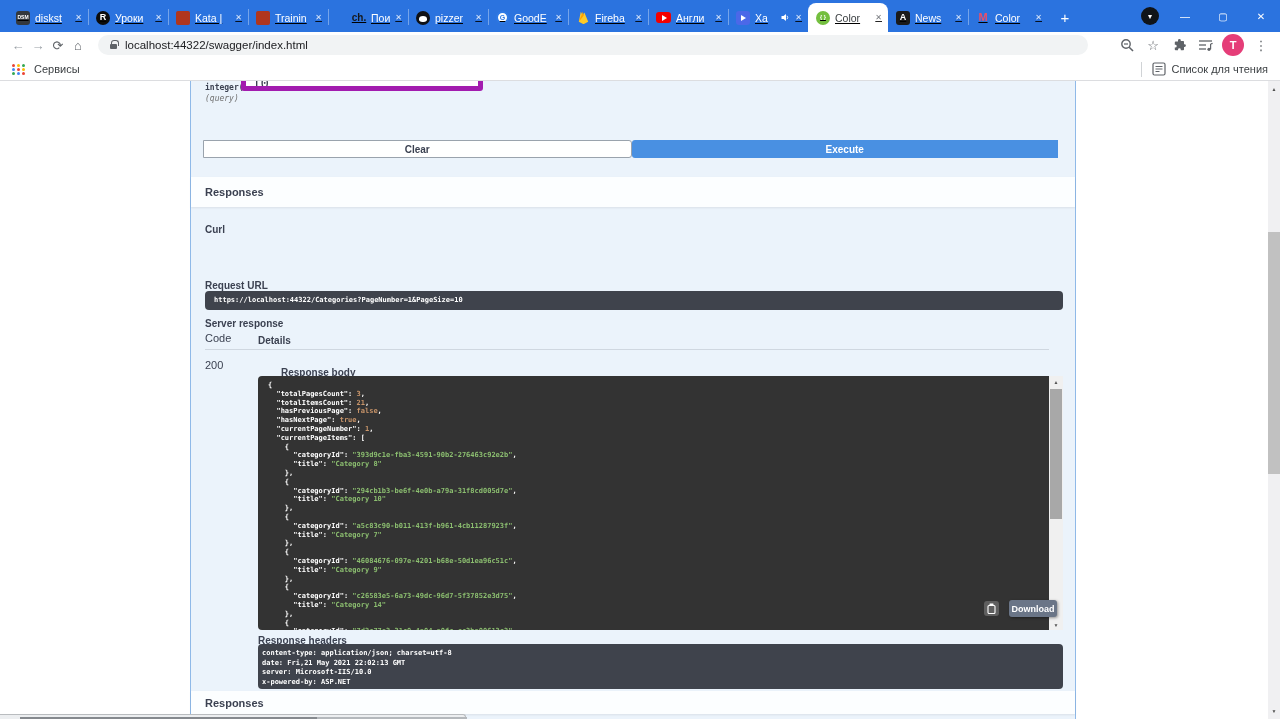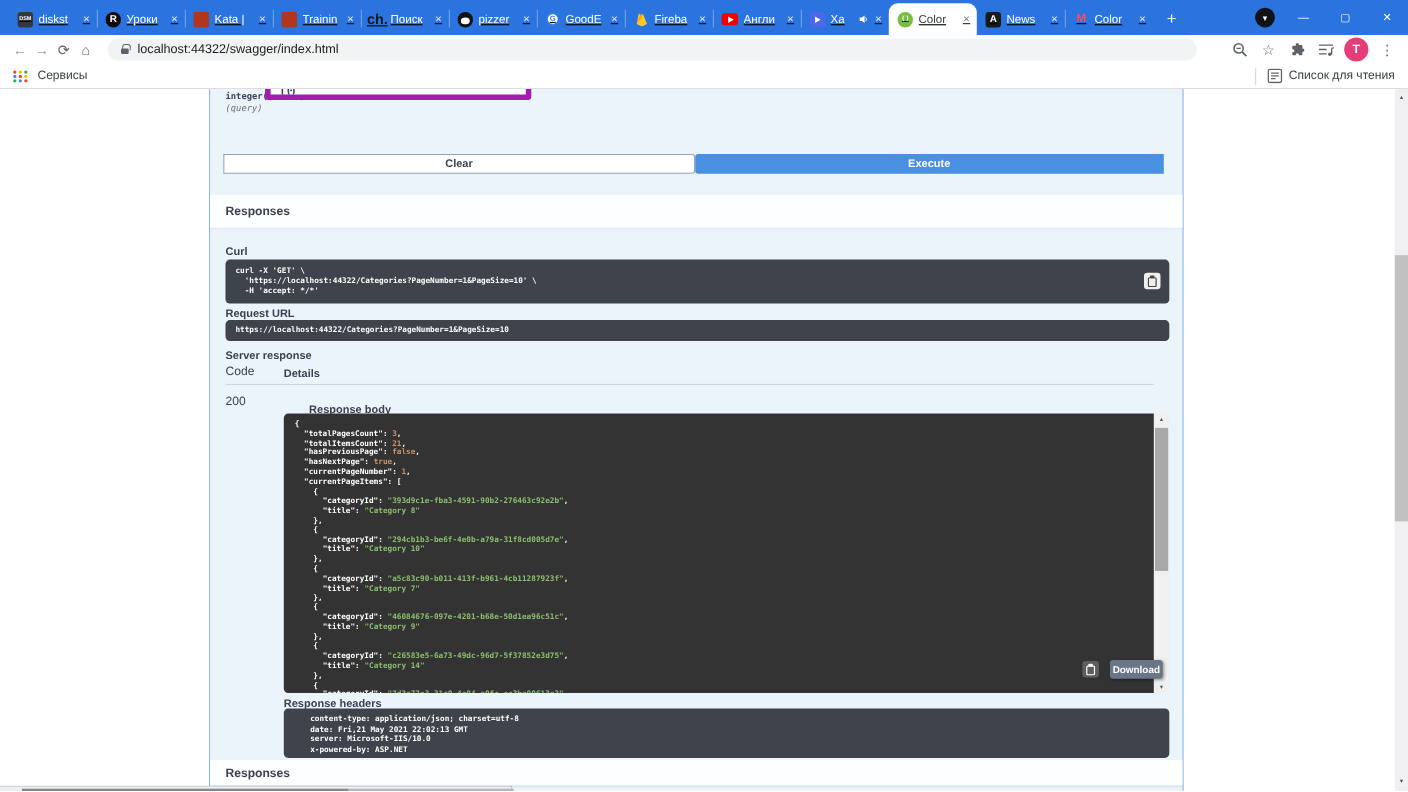--- a/index.html
+++ b/index.html
@@ -16,21 +16,21 @@
   .tab.active + .tab::before { display:none; }
   .tab-label { flex:1; overflow:hidden; white-space:nowrap; }
   .tab-close { font-size:8px; opacity:.85; flex:none; }
   .tab.active .tab-close { color:#5f6368; }
   .tab-audio { flex:none; display:flex; }
   .fav { width:14px; height:14px; flex:none; display:flex; align-items:center; justify-content:center;
          font-weight:bold; border-radius:3px; line-height:1; }
   .fav-dsm { background:#33383d; color:#fff; font-size:5px; }
   .fav-r-circle { background:#0c0c0c; color:#fff; border-radius:50%; font-size:9px; }
   .fav-codewars { background:#b1361e; border-radius:2px; }
-  .fav-ch { color:#16181a; font-size:13px; }
+  .fav-ch { color:#16181a; font-size:10px;margin-left:16px; }
   .fav-github { background:#0f1115; border-radius:50%; position:relative; }
   .fav-github::after { content:""; width:8px; height:6px; background:#fff; border-radius:50% 50% 45% 45%; margin-top:2px; }
   .fav-g-circle { width:13px; height:13px; background:#fff; border:2px solid #2f7ae5; border-radius:50%; color:#2f7ae5; font-size:7px; }
   .fav-firebase { background:transparent; }
   .fav-youtube { width:15px; height:11px; background:#f20000; }
   .fav-youtube::after, .fav-play-blue::after { content:""; border-left:5px solid #fff; border-top:3px solid transparent; border-bottom:3px solid transparent; margin-left:1px; }
   .fav-play-blue { background:#4b68e8; }
   .fav-swagger { background:#74bf3f; border-radius:50%; color:#fff; font-size:5.5px; }
   .fav-swagger::after { content:"{ }"; }
   .fav-angular { background:#1a1a1a; color:#fff; font-size:9px; }
@@ -109,21 +109,21 @@
   .vscroll { width:14px; background:#f0f0f0; position:relative; flex:none; }
   .vs-arrow { position:absolute; left:0; width:14px; height:11px; display:flex; align-items:center; justify-content:center;
               font-size:5px; color:#555; cursor:pointer; }
   .vs-arrow.up { top:0; } .vs-arrow.down { bottom:0; }
   .vs-thumb { position:absolute; left:1px; top:13px; width:12px; height:130px; background:#a8a8a8; cursor:grab; }
   .copy-dark { left:793px; top:520px; background:rgba(255,255,255,.22); }
   .download-btn { left:818px; top:519px; width:48px; height:17px; background:#6a7587; border-radius:3px; color:#fff;
                   font-size:9px; font-weight:bold; display:flex; align-items:center; justify-content:center;
                   box-shadow:1px 1px 3px rgba(0,0,0,.4); cursor:pointer; }
   .rh-label { left:67px; top:554px; }
-  .headers-block { left:67px; top:563px; width:805px; height:45px; padding:5px 24px; }
+  .headers-block { left:67px; top:563px; width:805px; height:45px; padding:5px 4px; }
   .headers-block .cl { line-height:9.6px; }
 
   
   .status-bubble { position:absolute; left:0; top:633px; width:466px; height:6px; background:#eceef0;
                    border-top:1px solid #b9bcbf; border-right:1px solid #b9bcbf; border-radius:0 3px 0 0; }
   .status-bubble i { position:absolute; left:20px; top:2px; width:297px; height:4px; background:#85898e; display:block; }
   .status-bubble em { position:absolute; left:317px; top:2px; width:150px; height:4px; background:#b4b8bc; display:block; }
 
   
   .page-scrollbar { position:absolute; right:0; top:0; width:12px; height:638px; background:#f0f0f2; }
@@ -303,33 +303,20 @@
       <div class="btn-row">
         <div class="btn btn-clear">Clear</div>
         <div class="btn btn-execute">Execute</div>
       </div>
 
       <div class="band b1">
         <span>Responses</span>
       </div>
 
       <span class="lbl curl-label">Curl</span>
-      <div class="codeblock curl-block">
-        <div>
-            <div class="cl">curl -X 'GET' \</div>
-            <div class="cl">  'https://localhost:44322/Categories?PageNumber=1&amp;PageSize=10' \</div>
-            <div class="cl">  -H 'accept: */*'</div>
-          </div>
-        <span class="copy-btn copy-light">
-          <svg width="9" height="11" viewBox="0 0 9 11">
-              <rect x="1" y="2.5" width="7" height="8" rx="1" fill="none" stroke="#444" stroke-width="1.1"></rect>
-              <rect x="2.5" y="0.5" width="4" height="2.5" rx="0.5" fill="#444"></rect>
-            </svg>
-        </span>
-      </div>
 
       <span class="lbl requrl-label">Request URL</span>
       <div class="codeblock requrl-block">
         <div class="cl">https://localhost:44322/Categories?PageNumber=1&amp;PageSize=10</div>
       </div>
 
       <span class="lbl sr-label">Server response</span>
       <span class="code-h">Code</span>
       <span class="lbl details-h">Details</span>
       <div class="thead-line"></div>

